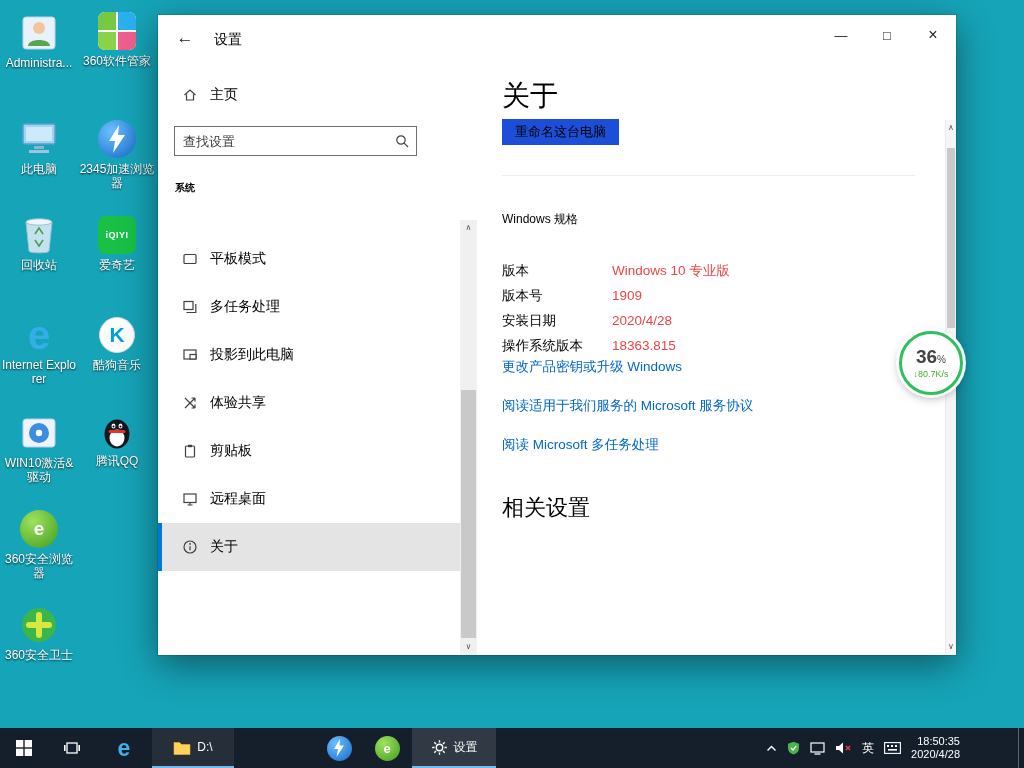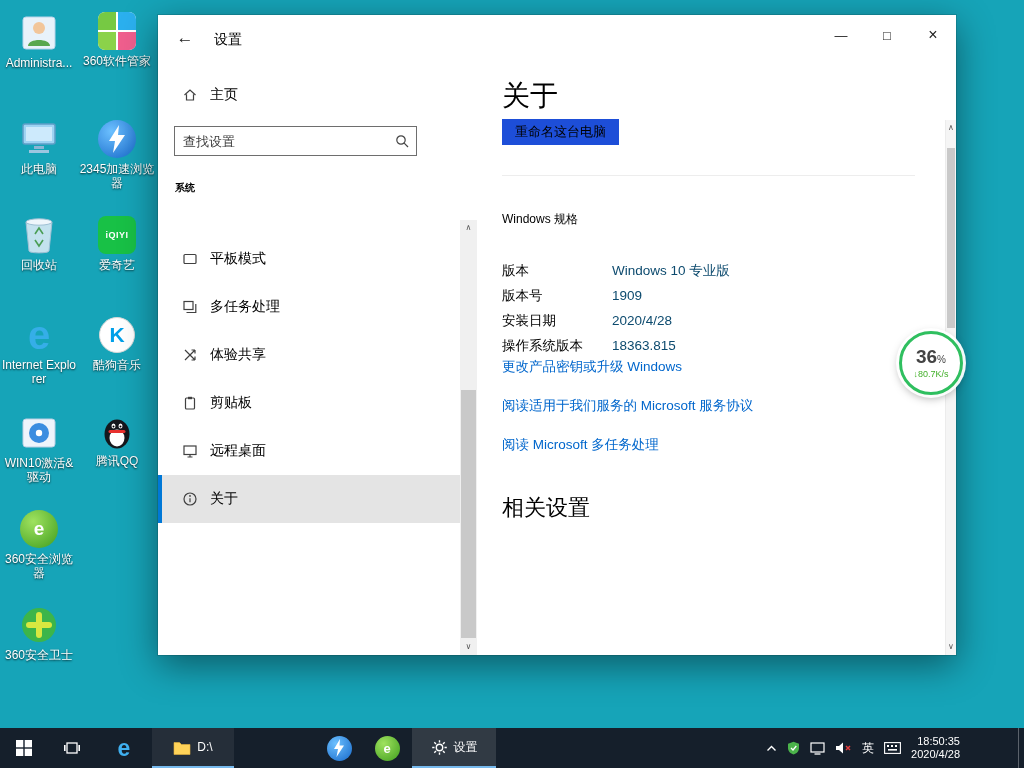--- a/index.html
+++ b/index.html
@@ -70,21 +70,21 @@
 
   .content { position:absolute; left:319px; top:48px; right:11px; bottom:0; background:#fff; }
   .page-title { position:absolute; left:25px; top:14px; font-size:28px; font-weight:400; color:#000; }
   .rename-btn { position:absolute; left:25px; top:56px; height:26px; padding:0 13px; background:#1d4ed8;
     border:none; font-size:13px; font-family:Liberation Sans, sans-serif; color:#000; }
   .content-divider { position:absolute; left:25px; right:30px; top:112px; height:1px; background:#ededed; }
   .spec-heading { position:absolute; left:25px; top:148px; font-size:12px; font-weight:400; color:#000; }
   .specs { position:absolute; left:25px; top:195px; }
   .spec-row { display:flex; line-height:25px; font-size:13.5px; }
   .spec-label { width:110px; color:#000; }
-  .spec-value { color:#0c4a6e; }
+  .spec-value { color:#ef4444; }
   .content-links { position:absolute; left:25px; top:294px; }
   .content-links a, .related-links a { display:block; font-size:13.5px; line-height:20px; color:#0066cc;
     text-decoration:none; margin-bottom:19px; }
   .related-heading { position:absolute; left:25px; top:430px; font-size:22px; font-weight:400; color:#000; }
   .related-links { position:absolute; left:25px; top:462px; }
   .related-links a { margin-bottom:18px; }
 
   .content-scrollbar { position:absolute; right:0; top:105px; width:11px; bottom:0; background:#f5f5f5;
     border-left:1px solid #ececec; }
   .content-scrollbar .sb-thumb { position:absolute; left:1px; right:1px; top:28px; height:180px; background:#c9c9c9; }
@@ -289,20 +289,29 @@
             <g fill="none" stroke="#404040" stroke-width="1.2">
               <rect x="2" y="2.5" width="9" height="8"></rect>
               <path d="M13.8 5 v8.5 H4.5"></path>
             </g>
           </svg>
         <span>多任务处理</span>
       </div>
       <div class="nav-item">
         <svg width="16" height="16">
             <g fill="none" stroke="#404040" stroke-width="1.2">
+              <rect x="2" y="3" width="12" height="9"></rect>
+              <rect x="8" y="7.5" width="6" height="4.5" fill="#fff"></rect>
+            </g>
+          </svg>
+        <span>投影到此电脑</span>
+      </div>
+      <div class="nav-item">
+        <svg width="16" height="16">
+            <g fill="none" stroke="#404040" stroke-width="1.2">
               <path d="M3 13 L13 3 M13 3 h-3.5 M13 3 v3.5"></path>
               <path d="M3 3 L13 13 M13 13 h-3.5 M13 13 v-3.5"></path>
             </g>
           </svg>
         <span>体验共享</span>
       </div>
       <div class="nav-item">
         <svg width="16" height="16">
             <g fill="none" stroke="#404040" stroke-width="1.2">
               <rect x="3.5" y="3" width="9" height="11" rx="1"></rect>

